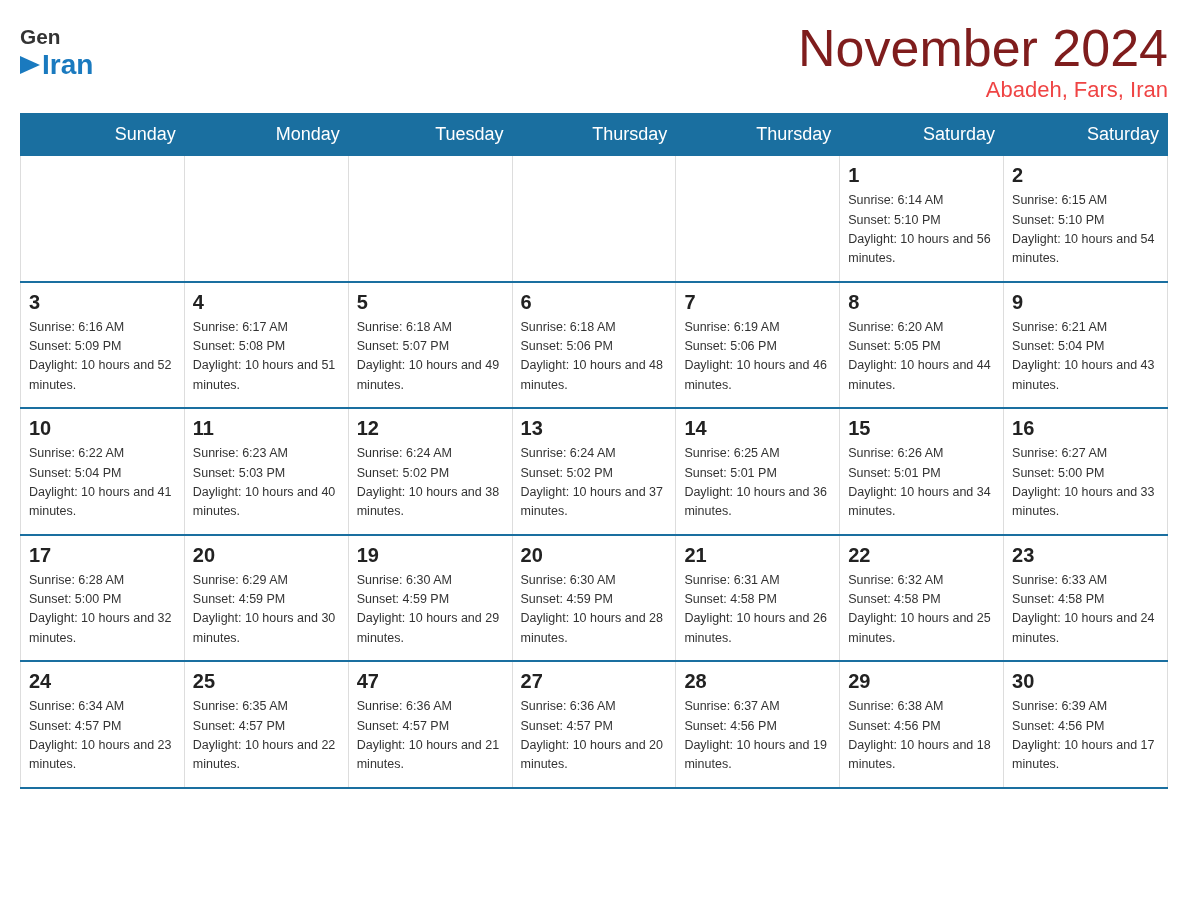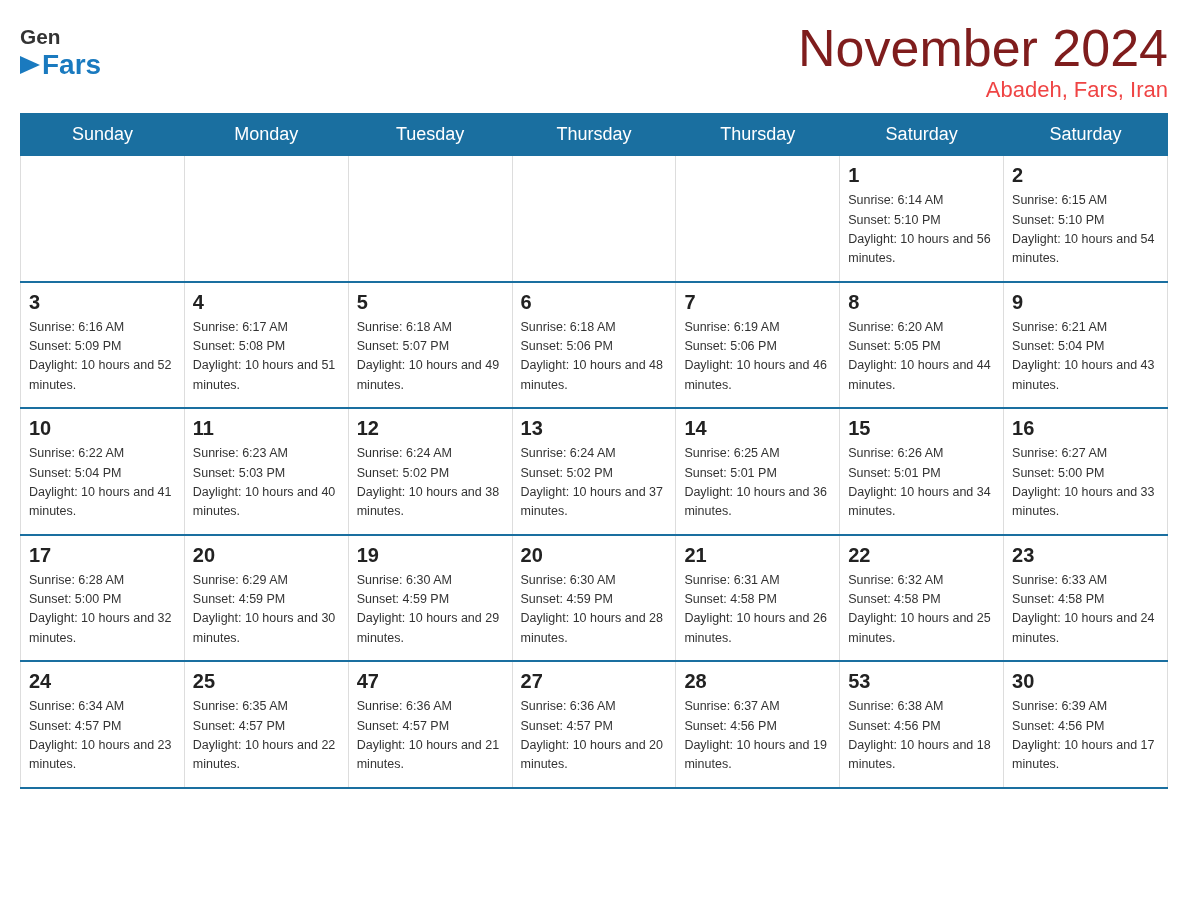--- a/index.html
+++ b/index.html
@@ -39,21 +39,21 @@
       width: 100%;
       border-collapse: collapse;
       margin-top: 10px;
     }
     .calendar thead tr th {
       background-color: #1a6fa0;
       color: #fff;
       font-size: 18px;
       font-weight: normal;
       padding: 10px 8px;
-      text-align: center;
+      text-align: right;
       border: 1px solid #1a6fa0;
     }
     .calendar tbody tr {
       border-bottom: 2px solid #1a6fa0;
     }
     .calendar tbody tr td {
       vertical-align: top;
       padding: 8px 8px 12px 8px;
       border: 1px solid #ddd;
       width: 14.28%;
@@ -91,21 +91,21 @@
   <div class="logo">
     <div class="logo-row">
       <svg class="logo-icon" viewBox="0 0 50 40" xmlns="http://www.w3.org/2000/svg">
         <text x="0" y="28" font-size="26" font-weight="bold" fill="#333" font-family="Arial">General</text>
       </svg>
     </div>
     <div style="display:flex; align-items:center; margin-top:-6px;">
       <svg width="20" height="18" viewBox="0 0 20 18">
         <polygon points="0,0 0,18 20,9" fill="#1a7abf"></polygon>
       </svg>
-      <span style="font-size:28px; font-weight:bold; color:#1a7abf; margin-left:2px;">Fars</span>
+      <span style="font-size:28px; font-weight:bold; color:#1a7abf; margin-left:2px;">Iran</span>
     </div>
   </div>
   <div class="title-section">
     <div class="month-title">November 2024</div>
     <div class="location-title">Abadeh, Fars, Iran</div>
   </div>
 </div>
 
 <table class="calendar">
   <thead>
@@ -240,21 +240,21 @@
         </td>
         <td>
           <div class="day-number">27</div>
           <div class="day-info">Sunrise: 6:36 AM<br>Sunset: 4:57 PM<br>Daylight: 10 hours and 20 minutes.</div>
         </td>
         <td>
           <div class="day-number">28</div>
           <div class="day-info">Sunrise: 6:37 AM<br>Sunset: 4:56 PM<br>Daylight: 10 hours and 19 minutes.</div>
         </td>
         <td>
-          <div class="day-number">53</div>
+          <div class="day-number">29</div>
           <div class="day-info">Sunrise: 6:38 AM<br>Sunset: 4:56 PM<br>Daylight: 10 hours and 18 minutes.</div>
         </td>
         <td>
           <div class="day-number">30</div>
           <div class="day-info">Sunrise: 6:39 AM<br>Sunset: 4:56 PM<br>Daylight: 10 hours and 17 minutes.</div>
         </td>
       </tr>
     </tbody>
 </table>
 

